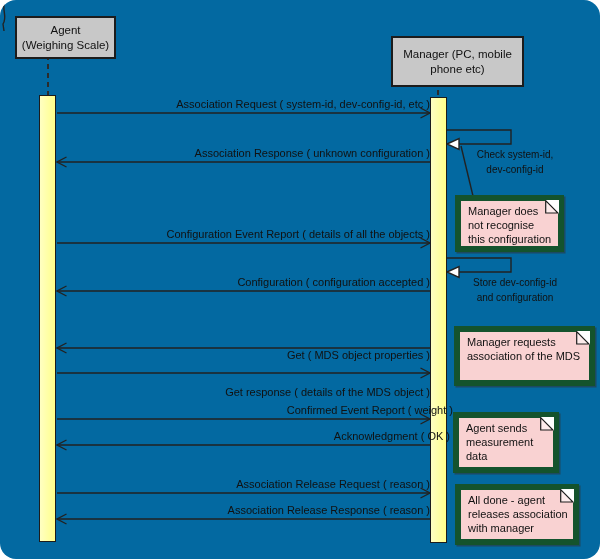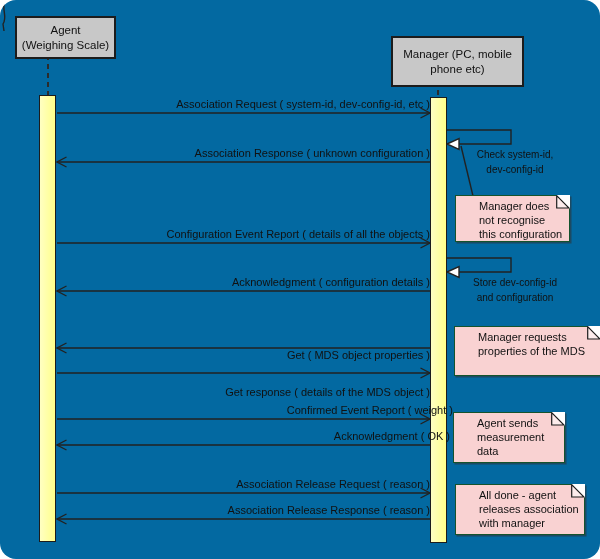--- a/index.html
+++ b/index.html
@@ -29,23 +29,23 @@
 
   .msg-label {
     position:absolute; z-index:4; left:57px; width:373px; height:14px;
     text-align:right; font-size:11px; line-height:13px; white-space:nowrap;
   }
   .self-label {
     position:absolute; z-index:4; left:449px; width:132px;
     text-align:center; font-size:10px; line-height:15px;
   }
   .note {
-    position:absolute; z-index:4; background:#f9d2d2; border:1px solid #14532d;
+    position:absolute; z-index:4; background:#f9d2d2; border:6px solid #14532d;
     box-shadow:1.5px 1.5px 0 rgba(50,50,50,0.55);
-    font-size:11px; line-height:14px; padding:3px 4px 0 23px;
+    font-size:11px; line-height:14px; padding:3px 4px 0 7px;
   }
   .note .note-line { white-space:nowrap; }
   .fold { position:absolute; top:-1px; right:-1px; }
 </style>
 </head>
 <body>
 
 <div id="stage">
 
   <svg id="overlay-svg" width="600" height="559" viewBox="0 0 600 559">
@@ -91,21 +91,21 @@
     <div>phone etc)</div>
   </div>
 
   <div class="bar" id="agent-bar"></div>
   <div class="bar" id="manager-bar"></div>
 
   <div id="dyn-layer">
       <div class="msg-label" style="top: 98px;">Association Request ( system-id, dev-config-id, etc )</div>
       <div class="msg-label" style="top: 147px;">Association Response ( unknown configuration )</div>
       <div class="msg-label" style="top: 228px;">Configuration Event Report ( details of all the objects )</div>
-      <div class="msg-label" style="top: 276px;">Acknowledgment ( configuration details )</div>
+      <div class="msg-label" style="top: 276px;">Configuration ( configuration accepted )</div>
       <div class="msg-label" style="top: 333px; margin-top: 16px;">Get ( MDS object properties )</div>
       <div class="msg-label" style="top: 358px; margin-top: 28px;">Get response ( details of the MDS object )</div>
       <div class="msg-label" style="top: 404px; margin-left: 23px;">Confirmed Event Report ( weight )</div>
       <div class="msg-label" style="top: 430px; padding-left: 20px;">Acknowledgment ( OK )</div>
       <div class="msg-label" style="top: 478px;">Association Release Request ( reason )</div>
       <div class="msg-label" style="top: 504px;">Association Release Response ( reason )</div>
       <div class="self-label" style="top: 147px;">
         <div>Check system-id,</div>
         <div>dev-config-id</div>
       </div>
@@ -121,21 +121,21 @@
         <div class="note-line">Manager does</div>
         <div class="note-line">not recognise</div>
         <div class="note-line">this configuration</div>
       </div>
       <div class="note" style="left: 454px; top: 326px; width: 118px; height: 45px;">
         <svg class="fold" width="14" height="14" viewBox="0 0 14 14">
           <polygon points="0,0 14,0 14,14" fill="#ffffff"></polygon>
           <polygon points="0.7,0.7 13,13 0.7,13" fill="#fdecec" stroke="#1c1c1c" stroke-width="1.2"></polygon>
         </svg>
         <div class="note-line">Manager requests</div>
-        <div class="note-line">properties of the MDS</div>
+        <div class="note-line">association of the MDS</div>
       </div>
       <div class="note" style="left: 453px; top: 412px; width: 83px; height: 46px;">
         <svg class="fold" width="14" height="14" viewBox="0 0 14 14">
           <polygon points="0,0 14,0 14,14" fill="#ffffff"></polygon>
           <polygon points="0.7,0.7 13,13 0.7,13" fill="#fdecec" stroke="#1c1c1c" stroke-width="1.2"></polygon>
         </svg>
         <div class="note-line">Agent sends</div>
         <div class="note-line">measurement</div>
         <div class="note-line">data</div>
       </div>

